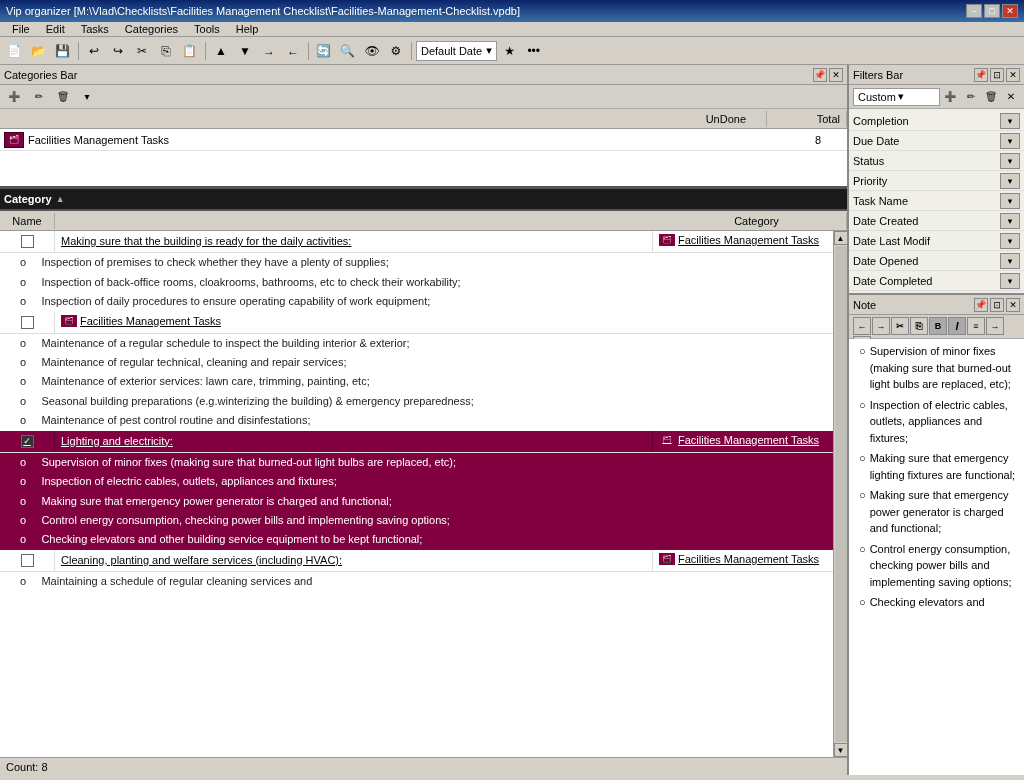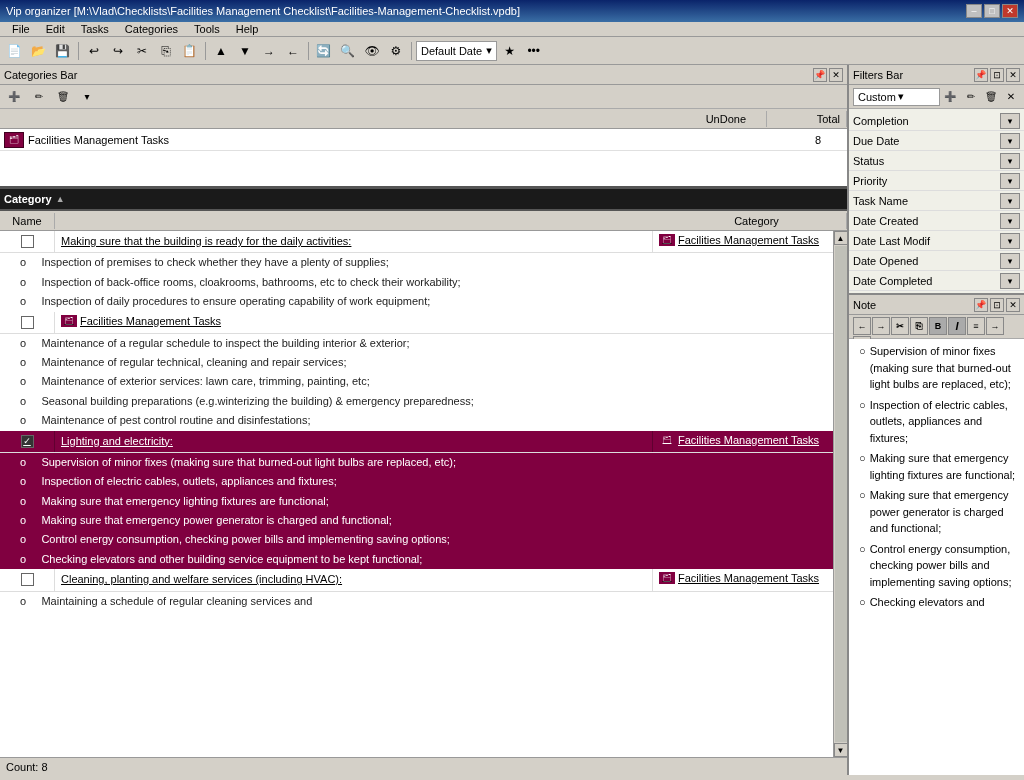--- a/index.html
+++ b/index.html
@@ -591,23 +591,20 @@
               <span>Facilities Management Tasks</span>
             </div>
           </div>
           <div class="task-sub-row completed">
             <span>o &nbsp;&nbsp;&nbsp;&nbsp;</span><span>Supervision of minor fixes (making sure that burned-out light bulbs are replaced, etc);</span>
           </div>
           <div class="task-sub-row completed">
             <span>o &nbsp;&nbsp;&nbsp;&nbsp;</span><span>Inspection of electric cables, outlets, appliances and fixtures;</span>
           </div>
           <div class="task-sub-row completed">
-            <span>o &nbsp;&nbsp;&nbsp;&nbsp;</span><span>Making sure that emergency lighting fixtures are functional;</span>
-          </div>
-          <div class="task-sub-row completed">
             <span>o &nbsp;&nbsp;&nbsp;&nbsp;</span><span>Making sure that emergency power generator is charged and functional;</span>
           </div>
           <div class="task-sub-row completed">
             <span>o &nbsp;&nbsp;&nbsp;&nbsp;</span><span>Control energy consumption, checking power bills and implementing saving options;</span>
           </div>
           <div class="task-sub-row completed">
             <span>o &nbsp;&nbsp;&nbsp;&nbsp;</span><span>Checking elevators and other building service equipment to be kept functional;</span>
           </div>
 
           <div class="task-row">

